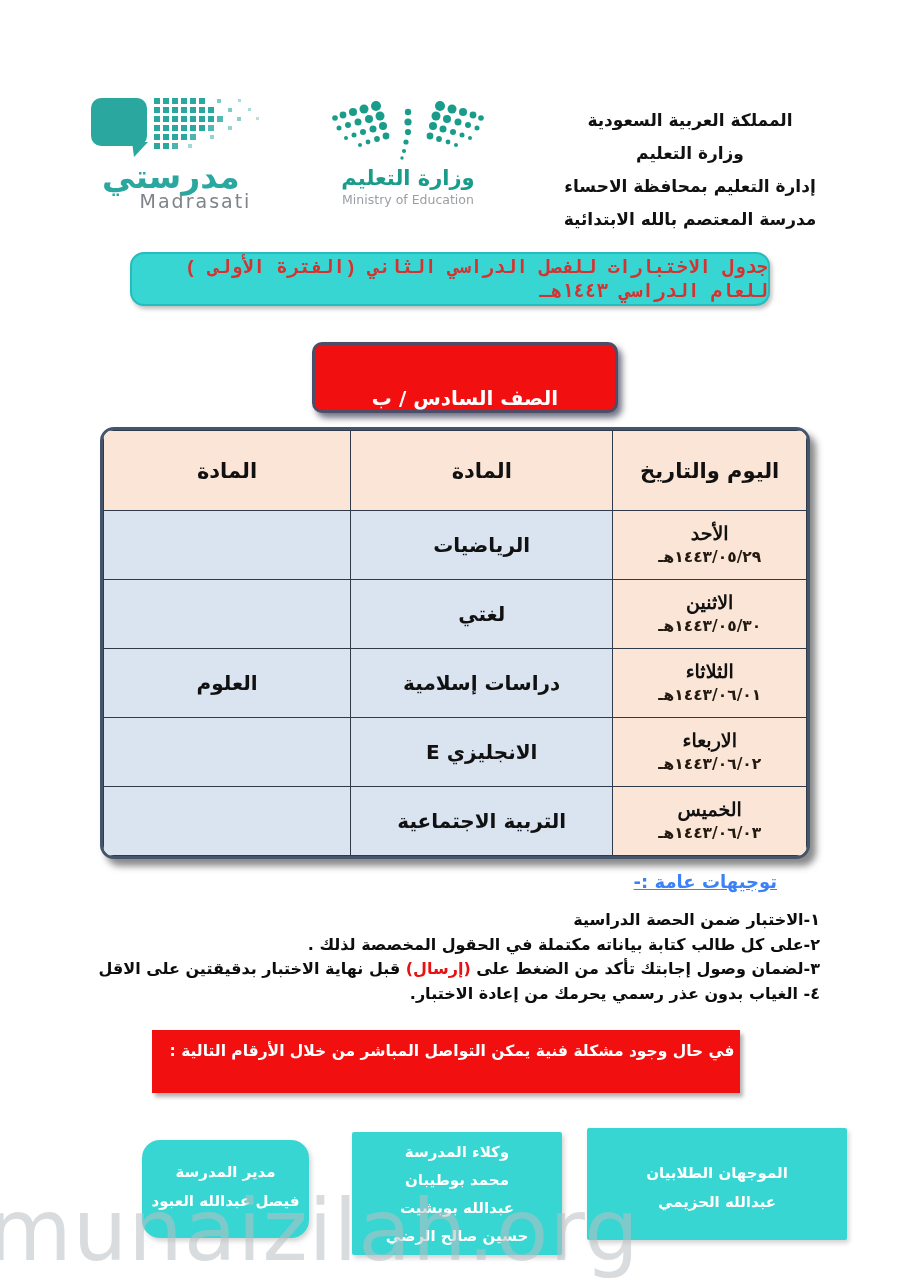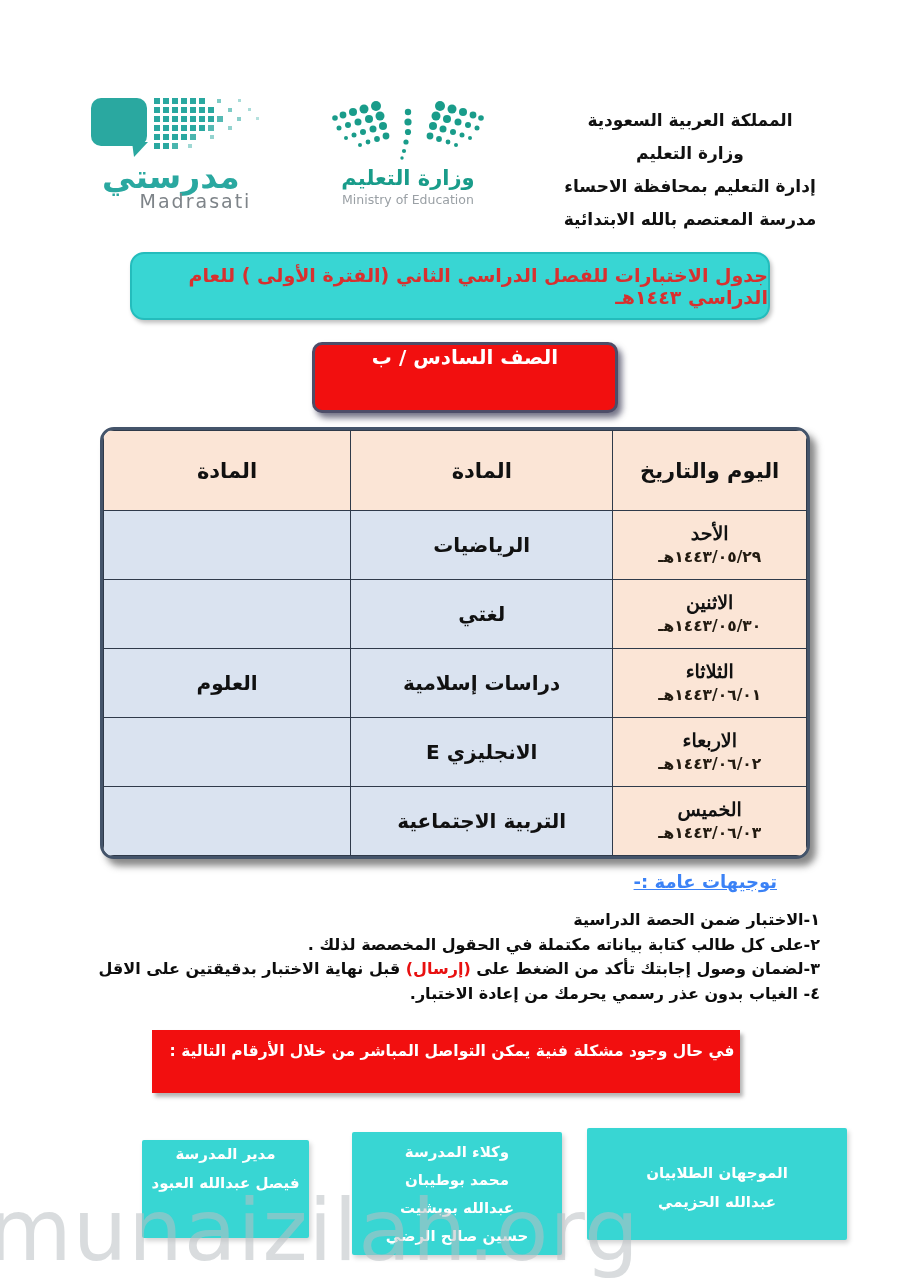--- a/index.html
+++ b/index.html
@@ -15,28 +15,28 @@
   .org-block{position:absolute;top:104px;left:480px;width:420px;text-align:center;
     font-size:17px;font-weight:bold;color:#111;line-height:33px;}
   .madrasati{position:absolute;top:96px;left:88px;width:215px;text-align:right;}
   .madrasati .ar{color:var(--teal-dark);font-size:33px;font-weight:bold;line-height:30px;margin-top:0;padding-left:14px;text-align:left;}
   .madrasati .en{color:#7e8489;font-size:19px;letter-spacing:2px;direction:ltr;text-align:center;margin-top:-2px;}
   .moe{position:absolute;top:98px;left:322px;width:172px;text-align:center;}
   .moe .ar{color:var(--moe-teal);font-size:21px;font-weight:bold;margin-top:2px;}
   .moe .en{color:#9aa0a5;font-size:12.5px;direction:ltr;margin-top:2px;}
 
   
-  .title-banner{position:absolute;top:252px;left:130px;width:640px;height:68px;
+  .title-banner{position:absolute;top:252px;left:130px;width:640px;height:54px;
     background:var(--teal);border:2px solid #24bcbc;border-radius:14px;
     display:flex;align-items:center;justify-content:center;
     color:var(--title-red);font-size:19px;font-weight:bold;
-    box-shadow:2px 3px 4px rgba(0,0,0,.25);}
+    box-shadow:2px 3px 4px rgba(0,0,0,.25);font-family:Liberation Mono, monospace;}
   .class-banner{position:absolute;top:342px;left:312px;width:306px;height:71px;
     background:var(--red-banner);border:3px solid #4d4d68;border-radius:10px;
-    display:flex;align-items:flex-start;justify-content:center;
+    display:flex;align-items:flex-end;justify-content:center;
     color:#fff;font-size:20px;font-weight:bold;
     box-shadow:4px 5px 6px rgba(70,70,95,.75);}
 
   
   .table-wrap{position:absolute;top:427px;left:100px;width:710px;
     border:3px solid var(--table-border);border-radius:14px;overflow:hidden;
     box-shadow:6px 7px 7px rgba(40,40,40,.55);background:#fff;}
   table{width:100%;border-collapse:collapse;}
   th,td{border:1.5px solid #2f3a4a;text-align:center;vertical-align:middle;}
   thead th{background:var(--peach);height:80px;font-size:21px;font-weight:bold;color:#111;}
@@ -60,21 +60,21 @@
     box-shadow:3px 4px 4px rgba(0,0,0,.3);padding-left:12px;}
   .contact .phones span{margin:0 7px;}
 
   
   .box{position:absolute;background:var(--teal);color:#fff;font-weight:bold;
     text-align:center;font-size:15px;box-shadow:2px 3px 5px rgba(0,0,0,.18);border-radius:2px;margin-left:42px;}
   .box div{line-height:29px;}
   .box-counselors{top:1128px;left:545px;width:260px;height:112px;padding-top:31px;}
   .box-deputies{top:1132px;left:310px;width:210px;height:123px;padding-top:6px;}
   .box-deputies div{line-height:28px;}
-  .box-principal{top:1140px;left:100px;width:167px;height:98px;}
+  .box-principal{top:1140px;left:100px;width:167px;height:98px;padding-top:18px;border-radius:18px;}
 
   
   .watermark{position:absolute;top:1180px;left:-12px;direction:ltr;
     font-size:86px;color:rgba(186,191,194,.55);letter-spacing:1px;z-index:9;
     font-family:"DejaVu Sans",sans-serif;white-space:nowrap;}
 </style>
 </head>
 <body>
 
 <div class="page">

